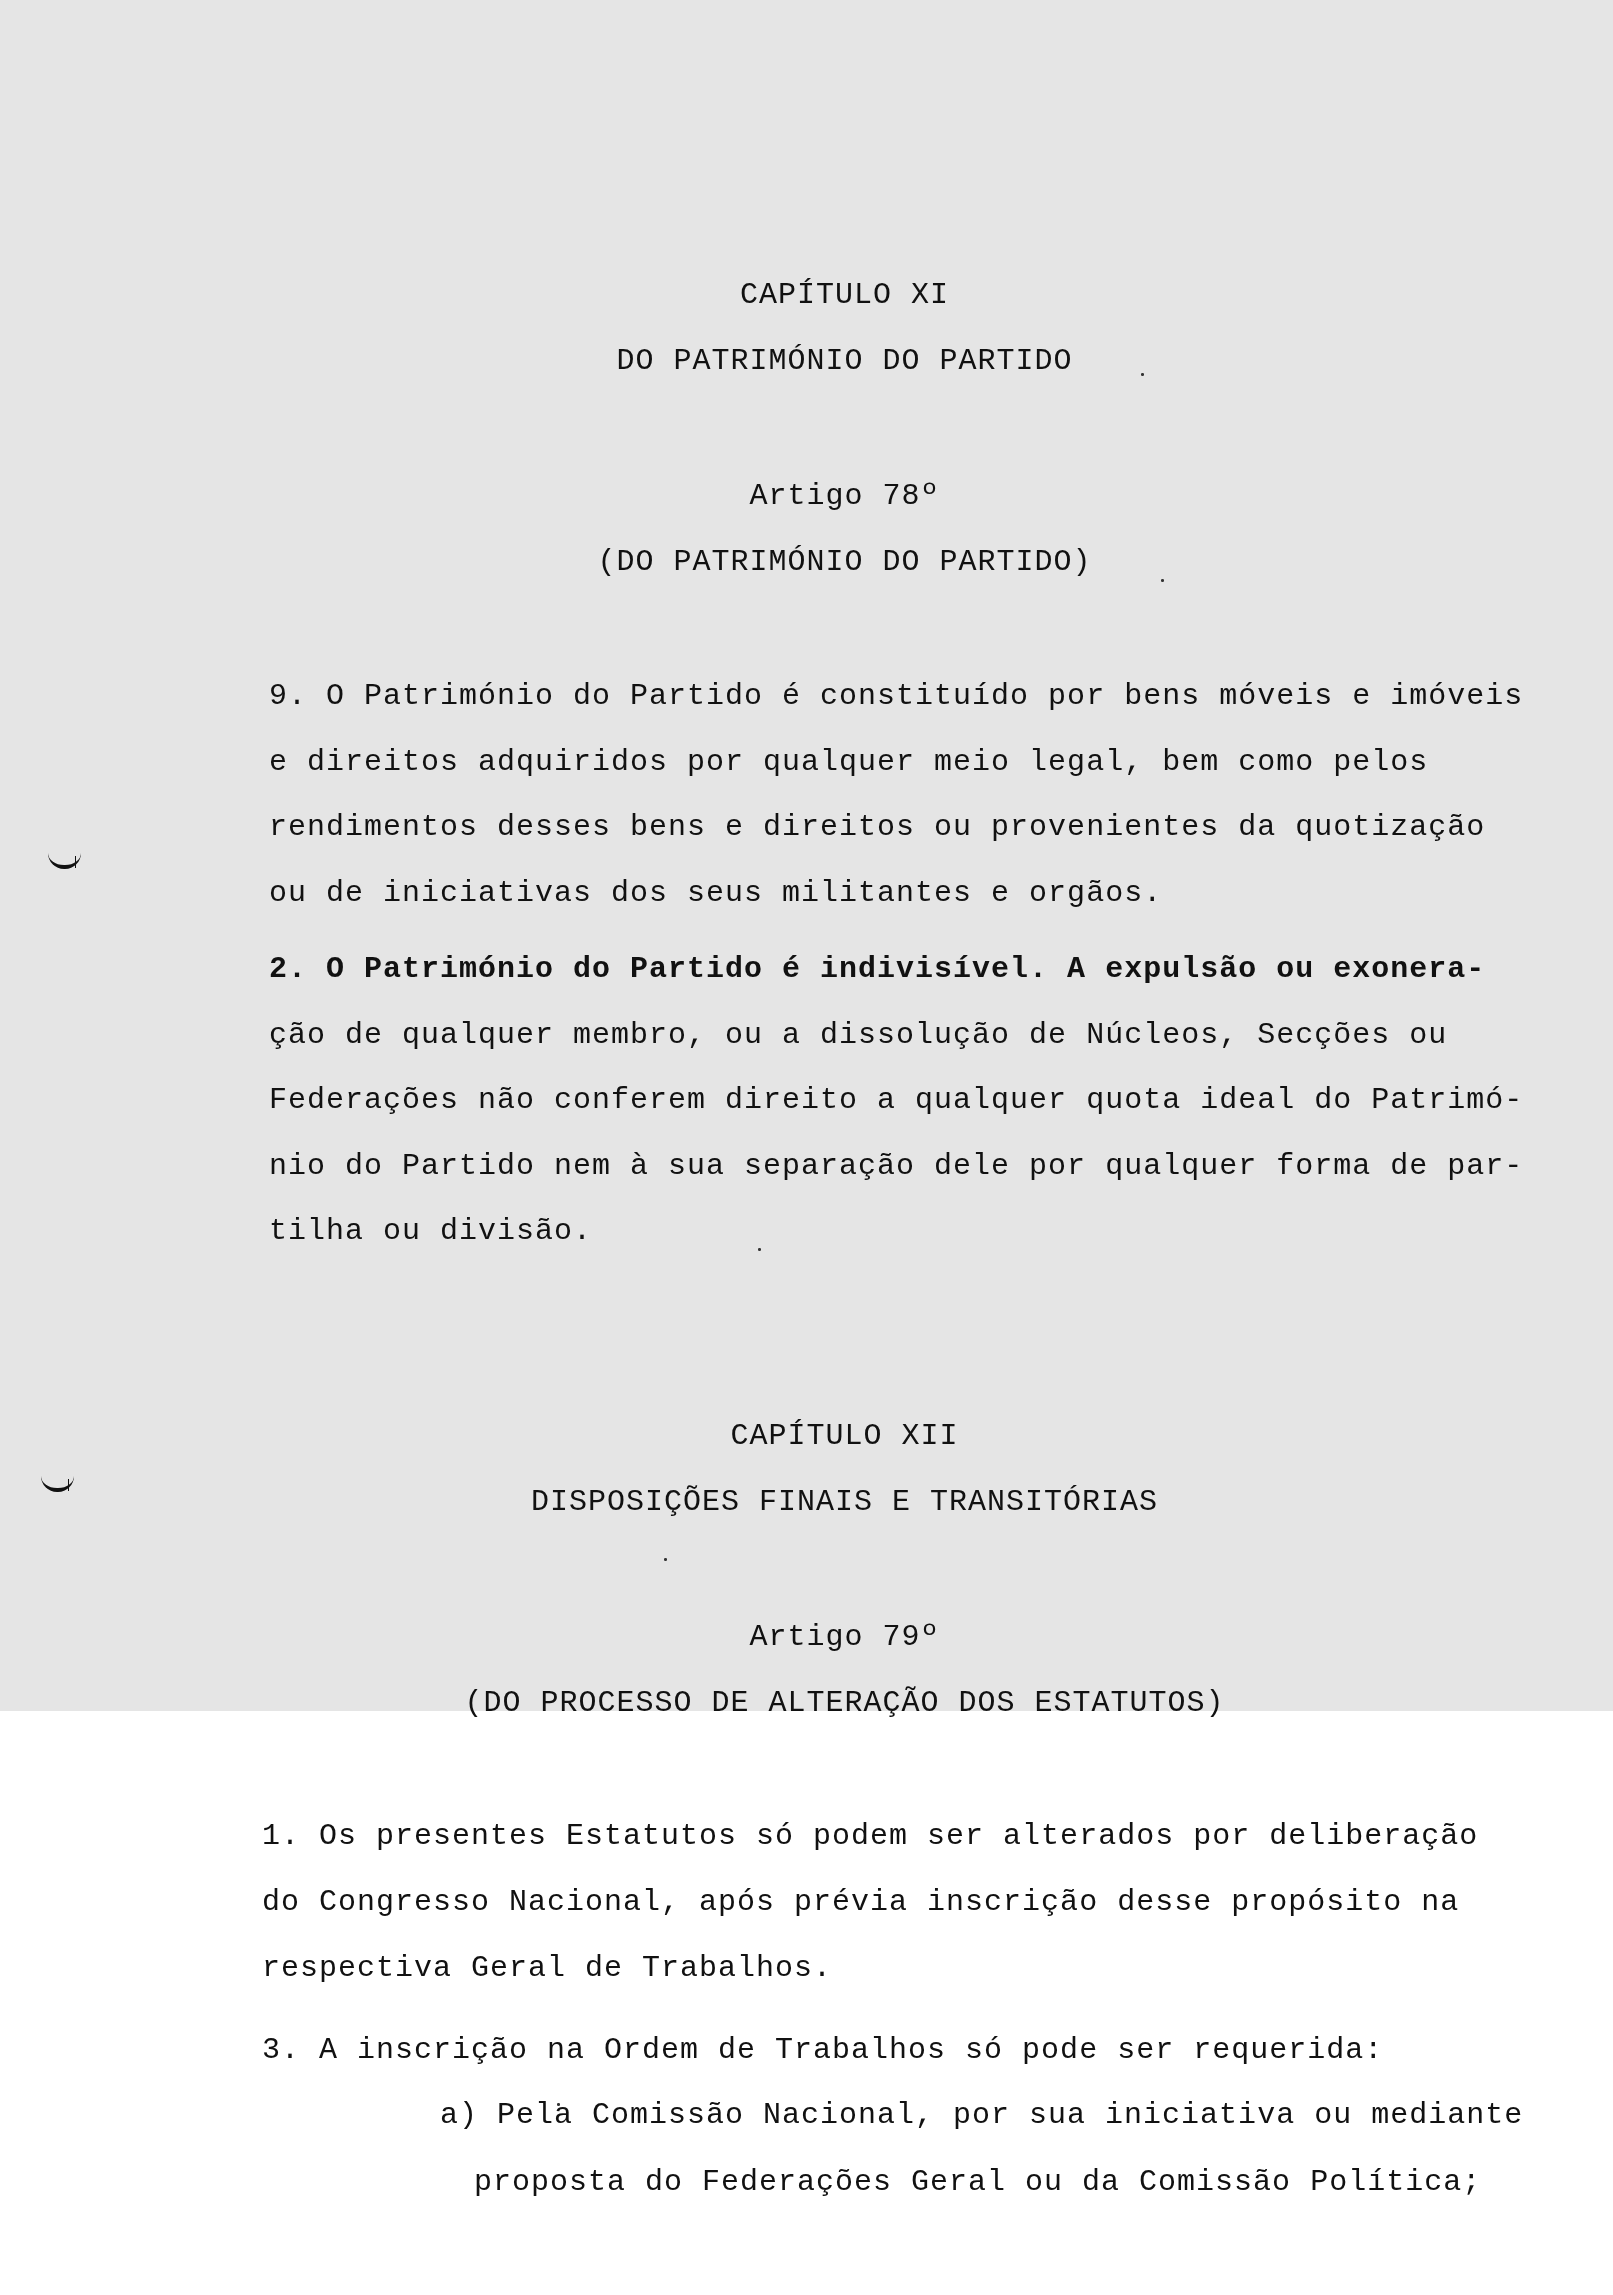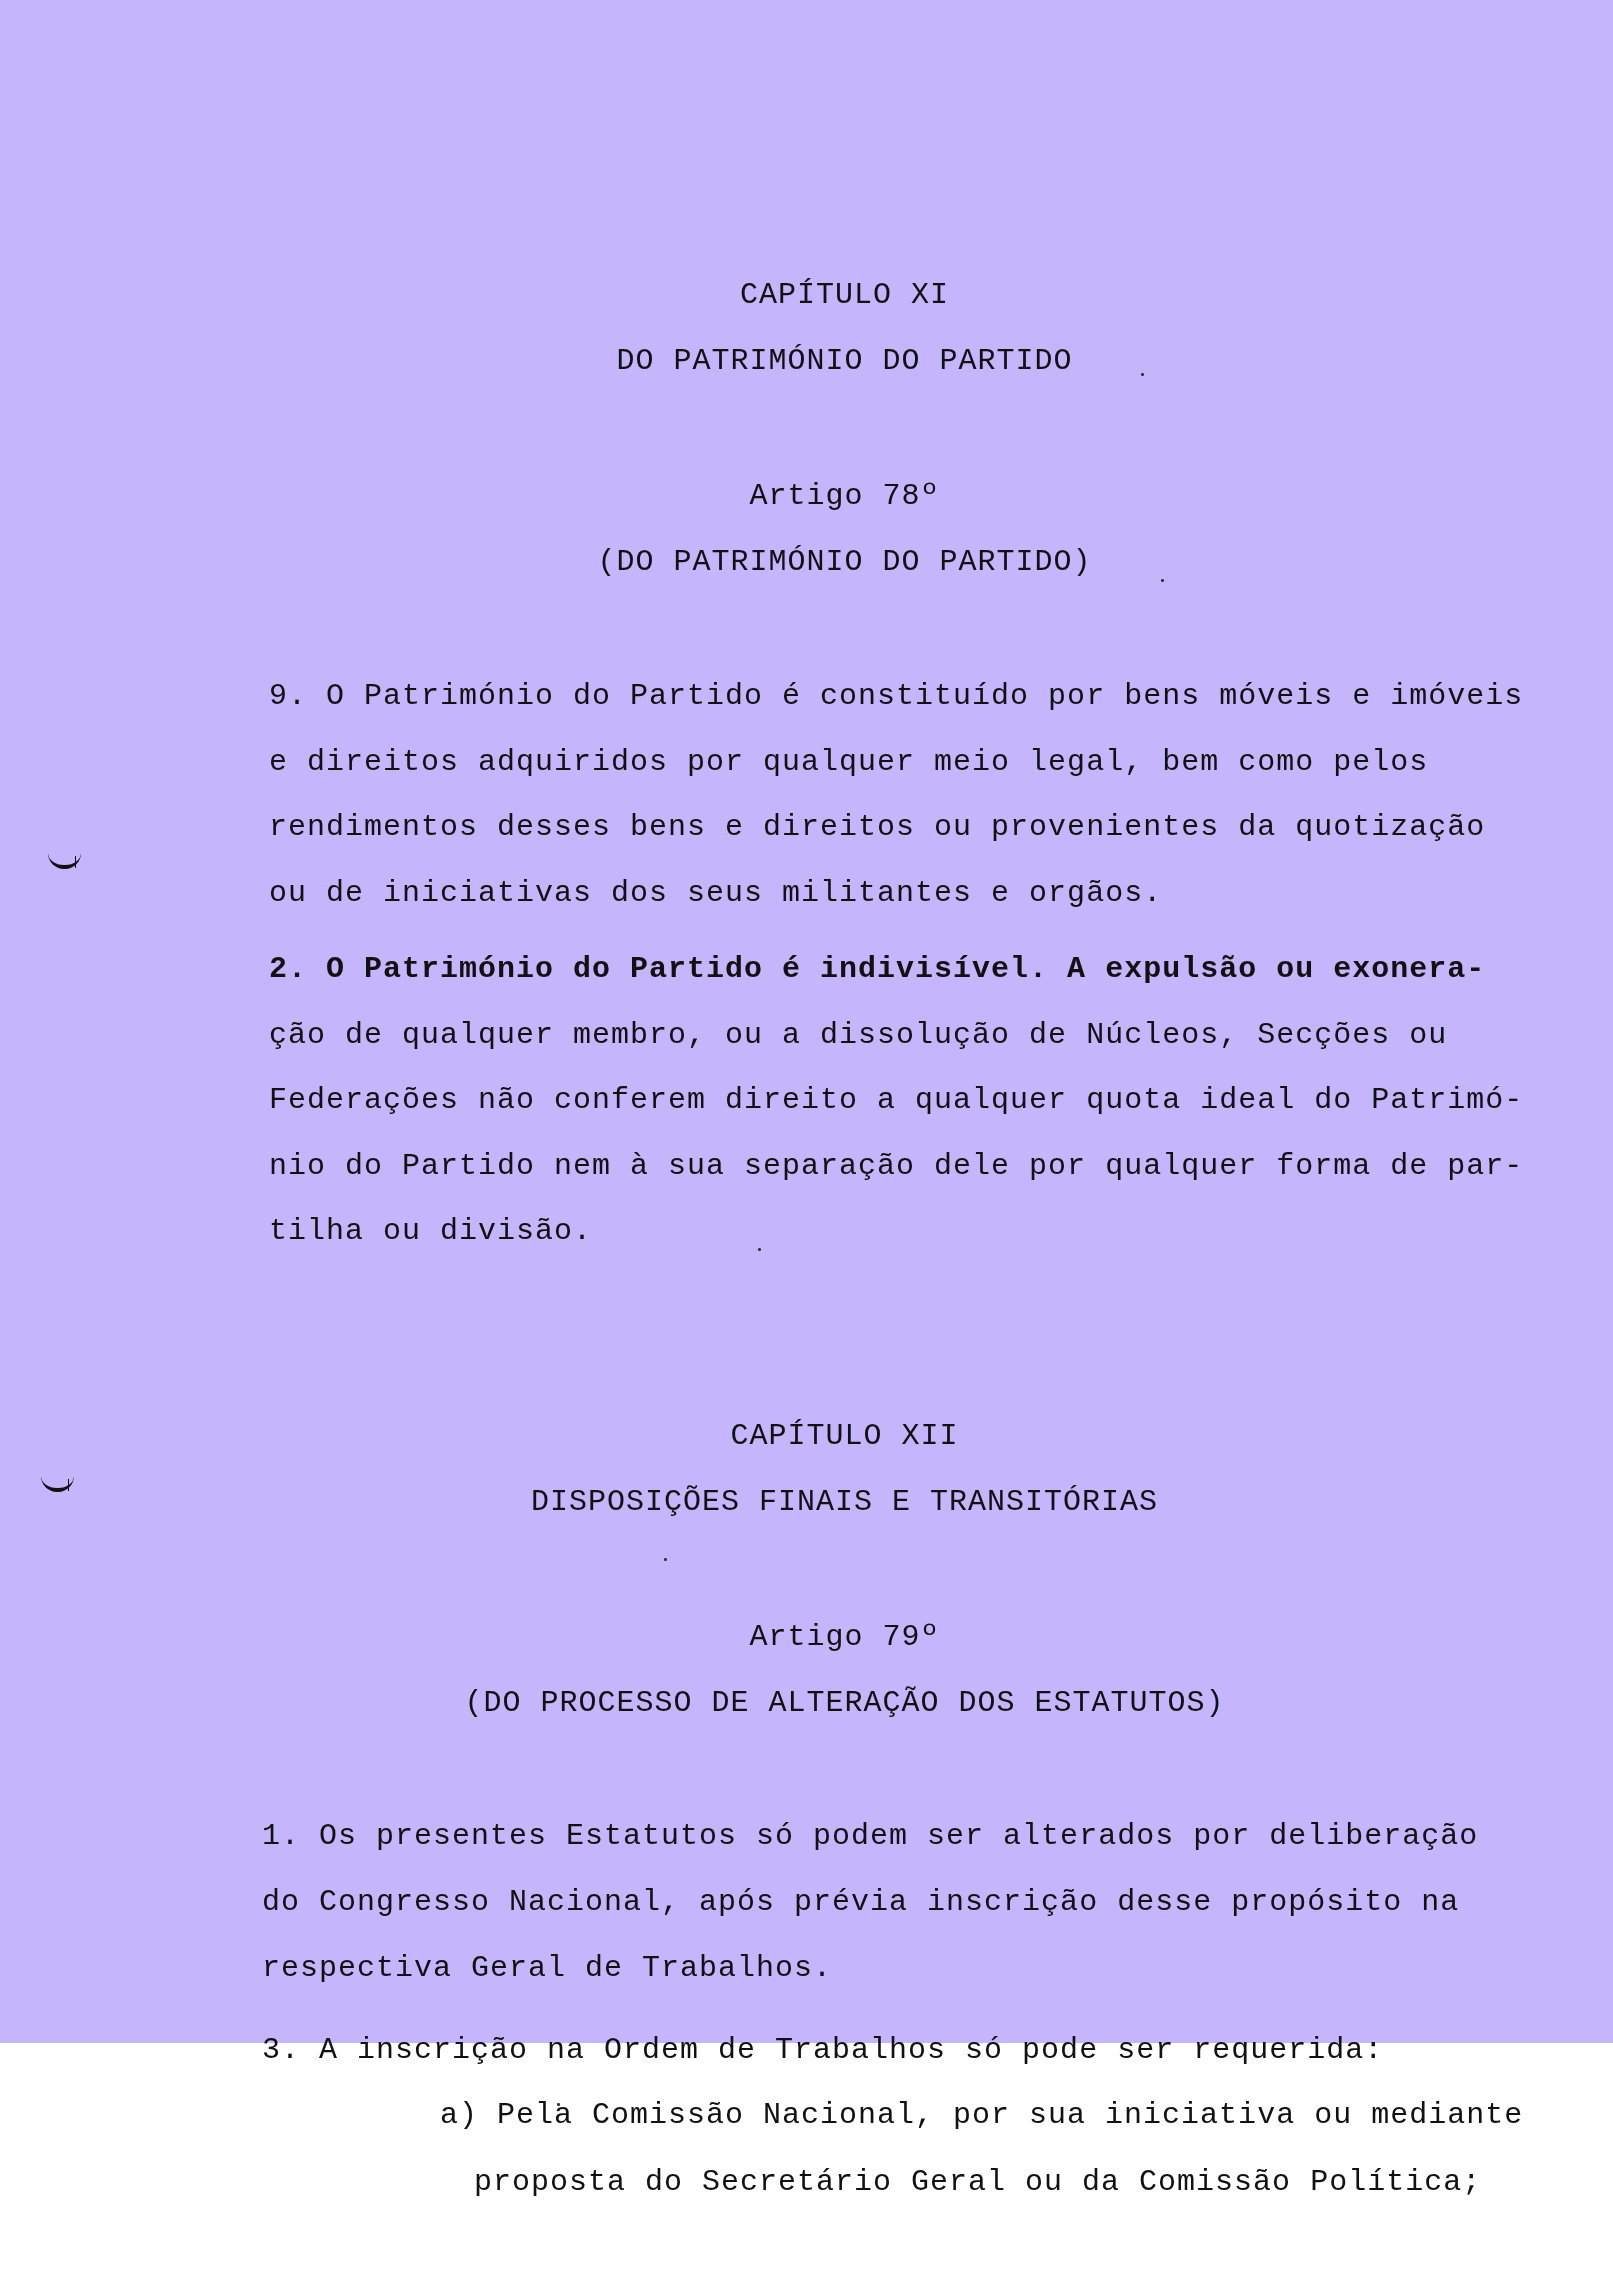--- a/index.html
+++ b/index.html
@@ -12,22 +12,22 @@
       height: 2295px;
       position: relative;
       overflow: hidden;
       font-family: "Liberation Mono", "DejaVu Sans Mono", monospace;
       color: #111111;
     }
     .page {
       position: absolute;
       left: 0; top: 0;
       width: 1613px;
-      height: 2043px;
-      background: #c4b5fd;
+      height: 1711px;
+      background: #e5e5e5;
     }
     .line {
       position: absolute;
       white-space: pre;
       font-size: 30px;
       line-height: 36px;
       letter-spacing: 1px;
     }
     .center {
       left: 0;
@@ -95,21 +95,21 @@
     <div class="line" style="left:262px; top:1884px;">do Congresso Nacional, após prévia inscrição desse propósito na</div>
     <div class="line" style="left:262px; top:1950px;">respectiva Geral de Trabalhos.</div>
   </div>
 
   <div>
     <div class="line" style="left:262px; top:2032px;">3. A inscrição na Ordem de Trabalhos só pode ser requerida:</div>
   </div>
 
   <div>
     <div class="line" style="left:420px; top:2097px;margin-left:20px;">a) Pela Comissão Nacional, por sua iniciativa ou mediante</div>
-    <div class="line" style="left:474px; top:2164px;">proposta do Secretário Geral ou da Comissão Política;</div>
+    <div class="line" style="left:474px; top:2164px;">proposta do Federações Geral ou da Comissão Política;</div>
   </div>
 
   <div class="mark" style="left:48px; top:853px;"></div>
   <div class="mark" style="left:41px; top:1476px;"></div>
 
   <div class="speck" style="left:1141px; top:373px;"></div>
   <div class="speck" style="left:1161px; top:579px;"></div>
   <div class="speck" style="left:758px; top:1248px;"></div>
   <div class="speck" style="left:664px; top:1558px;"></div>
   <div class="speck" style="left:557px; top:2103px;"></div>

